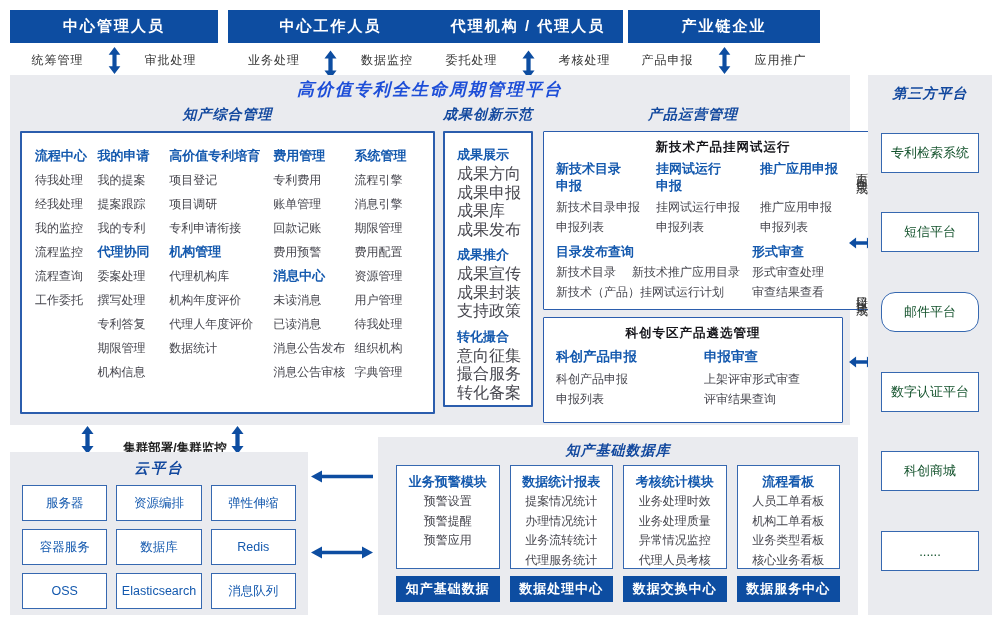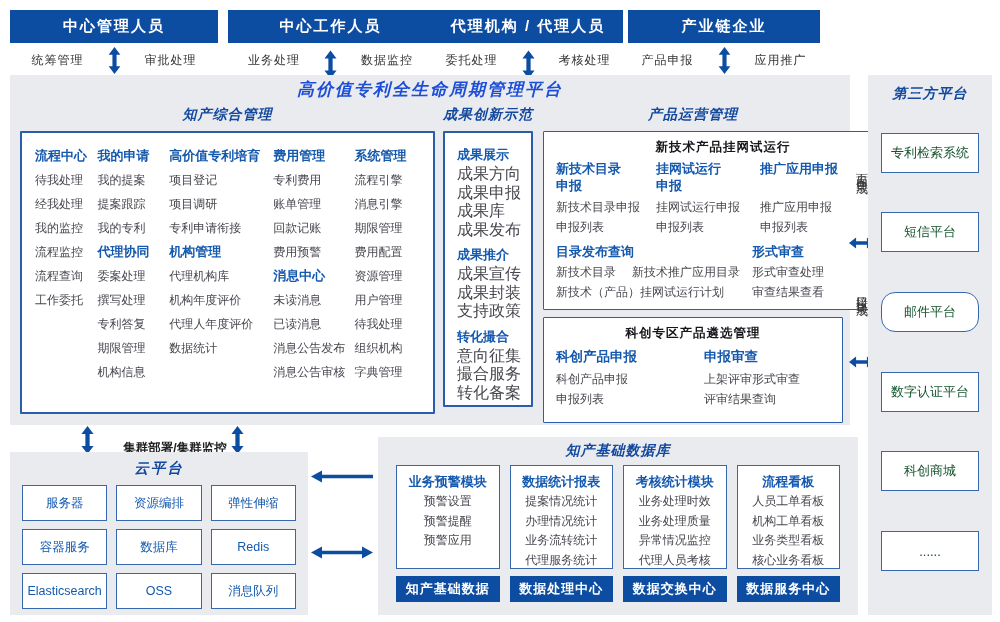--- a/index.html
+++ b/index.html
@@ -308,22 +308,22 @@
 
   <div class="panel cloud-panel">
     <div class="cloud-title">云平台</div>
     <div class="cloud-grid">
         <div class="cloud-box">服务器</div>
         <div class="cloud-box">资源编排</div>
         <div class="cloud-box">弹性伸缩</div>
         <div class="cloud-box">容器服务</div>
         <div class="cloud-box">数据库</div>
         <div class="cloud-box">Redis</div>
+        <div class="cloud-box">OSS</div>
         <div class="cloud-box">Elasticsearch</div>
-        <div class="cloud-box">OSS</div>
         <div class="cloud-box">消息队列</div>
       </div>
   </div>
 
   <svg class="arr-cdb" style="top:470px;" viewBox="0 0 62 13">
       <path d="M0 6.5 L11 0.5 L11 4.7 L62 4.7 L62 8.3 L11 8.3 L11 12.5 Z" fill="#0d4da1"></path>
     </svg>
   <svg class="arr-cdb" style="top:546px;" viewBox="0 0 62 13">
       <path d="M0 6.5 L11 0.5 L11 4.7 L51 4.7 L51 0.5 L62 6.5 L51 12.5 L51 8.3 L11 8.3 L11 12.5 Z" fill="#0d4da1"></path>
     </svg>

